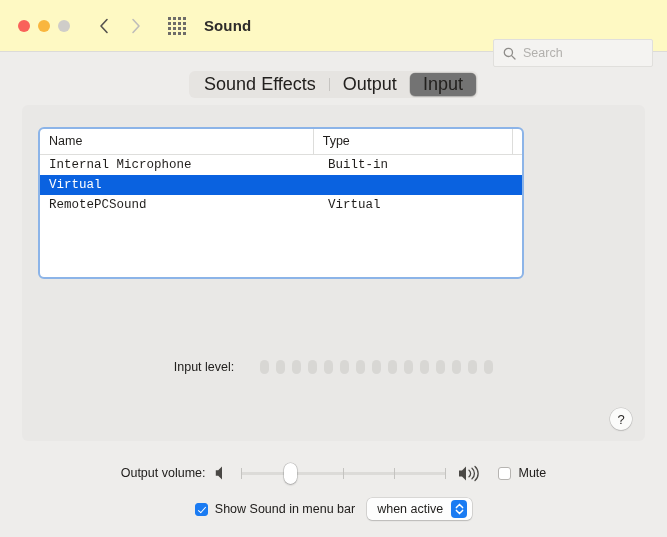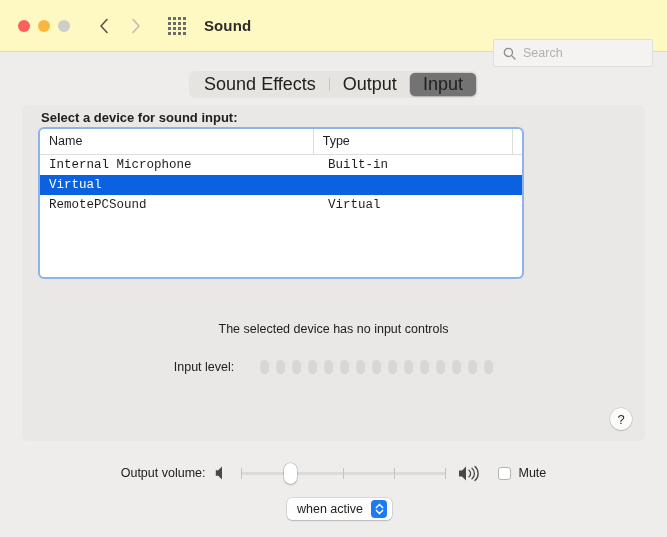--- a/index.html
+++ b/index.html
@@ -475,21 +475,20 @@
     <div class="segmented">
       <div class="seg">Sound Effects</div>
       <div class="seg-div"></div>
       <div class="seg">Output</div>
       <div class="seg sel">Input</div>
     </div>
   </div>
 
   <div class="panel">
 
-    <div class="panel-label">Select a device for sound input:</div>
 
     <div class="table">
       <div class="thead">
         <div class="th name">Name</div>
         <div class="th type">Type</div>
         <div class="th pad"></div>
       </div>
 
       <div class="trow">
         <div class="td name">Internal Microphone</div>
@@ -500,21 +499,20 @@
         <div class="td type">Virtual</div>
       </div>
 
       <div class="trow">
         <div class="td name">RemotePCSound</div>
         <div class="td type">Virtual</div>
       </div>
     </div>
 
 
-    <div class="no-controls">The selected device has no input controls</div>
 
     <div class="level-row">
       <span class="level-label">Input level:</span>
       <span class="meter">
         <i></i>
           <i></i>
           <i></i>
           <i></i>
           <i></i>
         <i></i>
@@ -561,20 +559,24 @@
       </svg>
     </span>
 
     <span class="mute-box">
       <span class="chk"></span>
       <span class="chk-label">Mute</span>
     </span>
   </div>
 
   <div class="menubar-row">
+    <span class="mute-box">
+      <span class="chk on"></span>
+      <span class="chk-label">Show Sound in menu bar</span>
+    </span>
 
     <span class="popup">
       <span class="popup-val">when active</span>
       <span class="stepper">
         <svg width="9" height="12" viewBox="0 0 9 12" aria-hidden="true">
           <path d="M1.4 4.6 L4.5 1.4 L7.6 4.6" fill="none" stroke="#ffffff" stroke-width="1.5" stroke-linecap="round" stroke-linejoin="round"></path>
           <path d="M1.4 7.4 L4.5 10.6 L7.6 7.4" fill="none" stroke="#ffffff" stroke-width="1.5" stroke-linecap="round" stroke-linejoin="round"></path>
         </svg>
       </span>
     </span>

